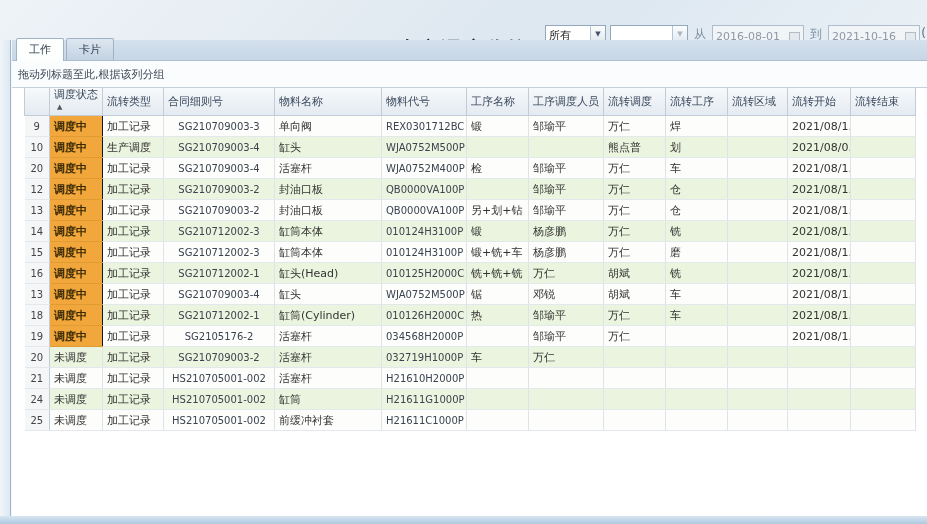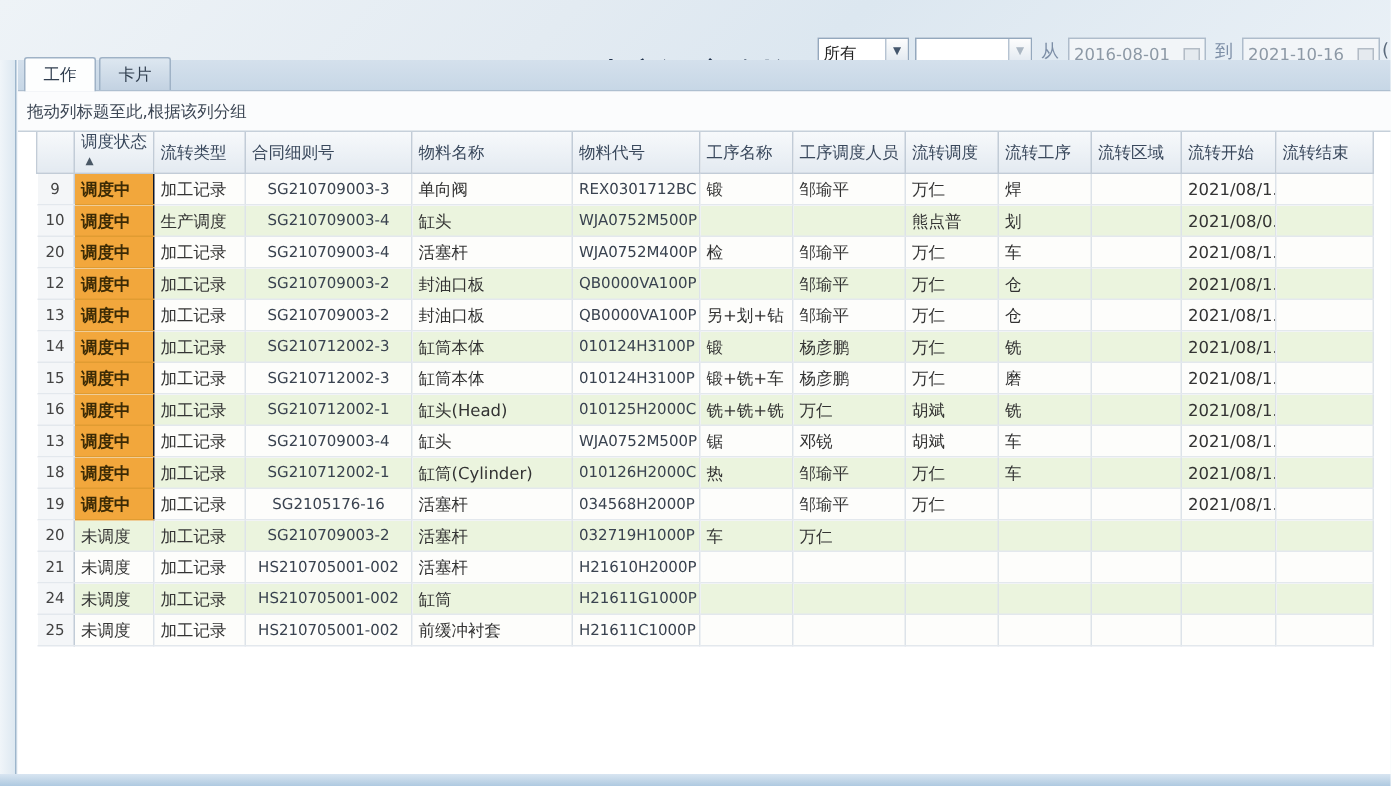--- a/index.html
+++ b/index.html
@@ -291,21 +291,21 @@
             <td>万仁</td>
             <td>车</td>
             <td></td>
             <td>2021/08/1...</td>
             <td></td>
           </tr>
           <tr class="odd">
             <td class="rownum">19</td>
             <td class="status scheduled">调度中</td>
             <td>加工记录</td>
-            <td class="code">SG2105176-16</td>
+            <td class="code">SG2105176-2</td>
             <td>活塞杆</td>
             <td class="code">034568H2000P</td>
             <td></td>
             <td>邹瑜平</td>
             <td>万仁</td>
             <td></td>
             <td></td>
             <td>2021/08/1...</td>
             <td></td>
           </tr>

